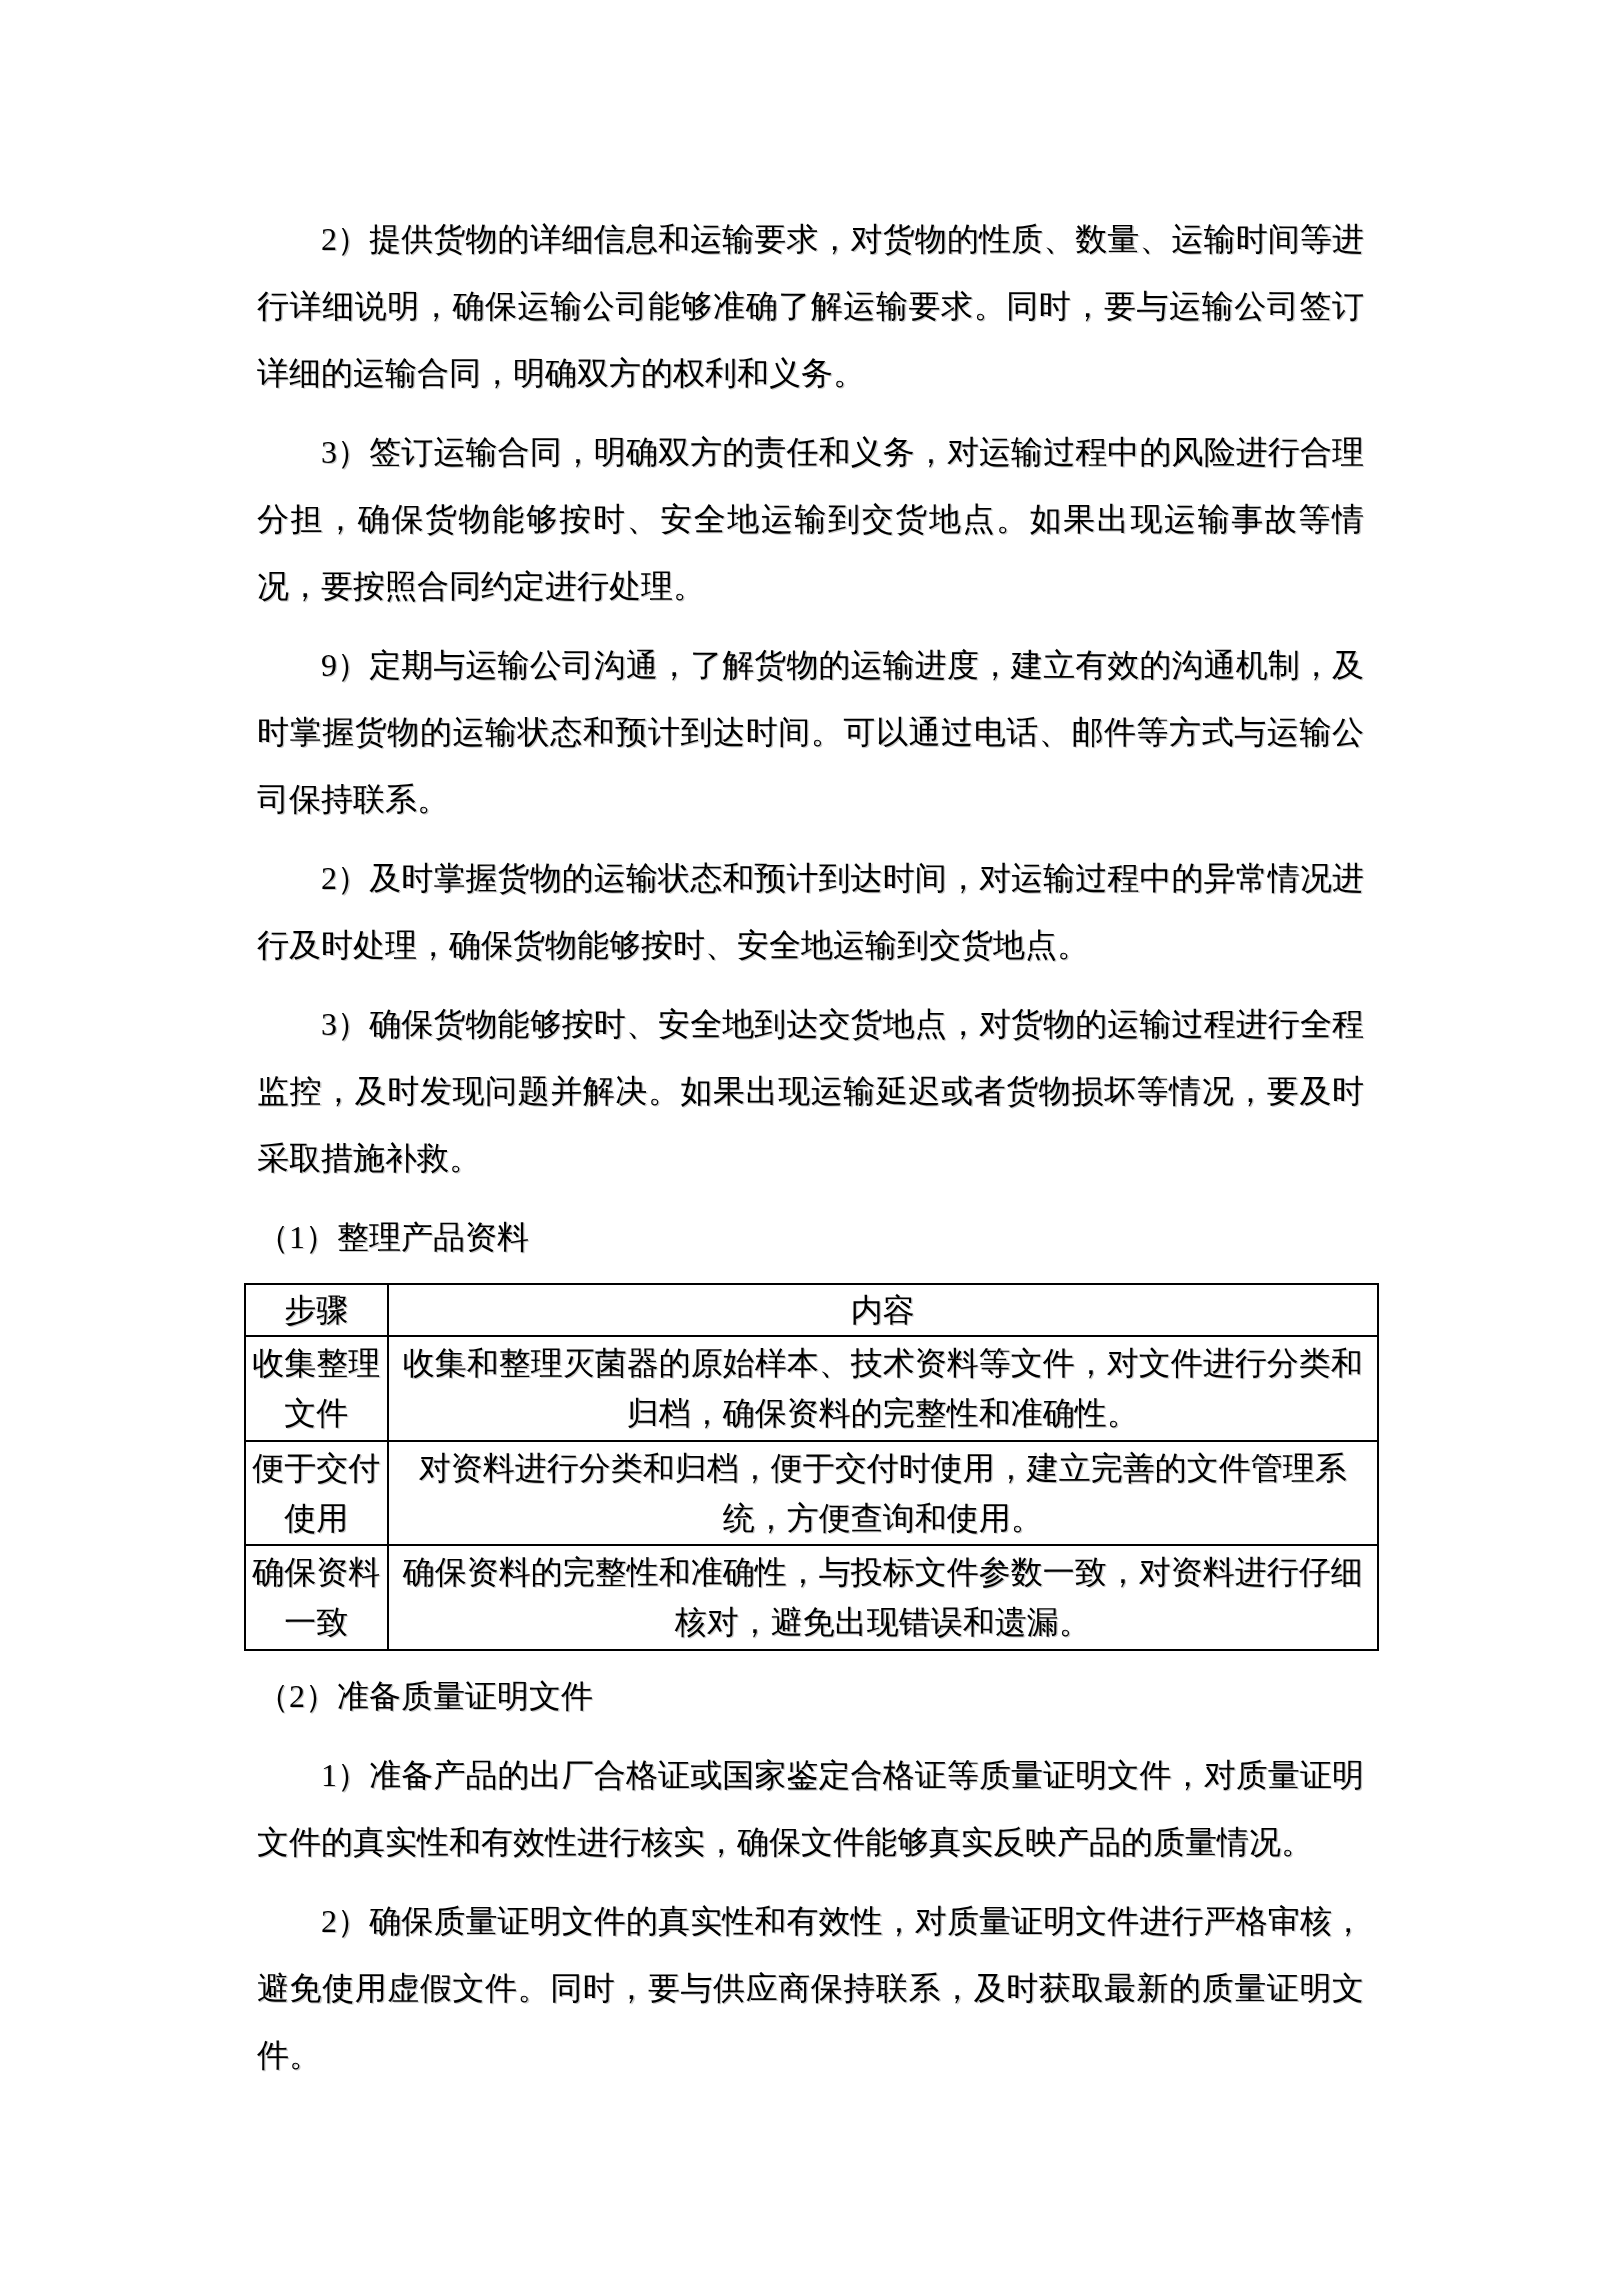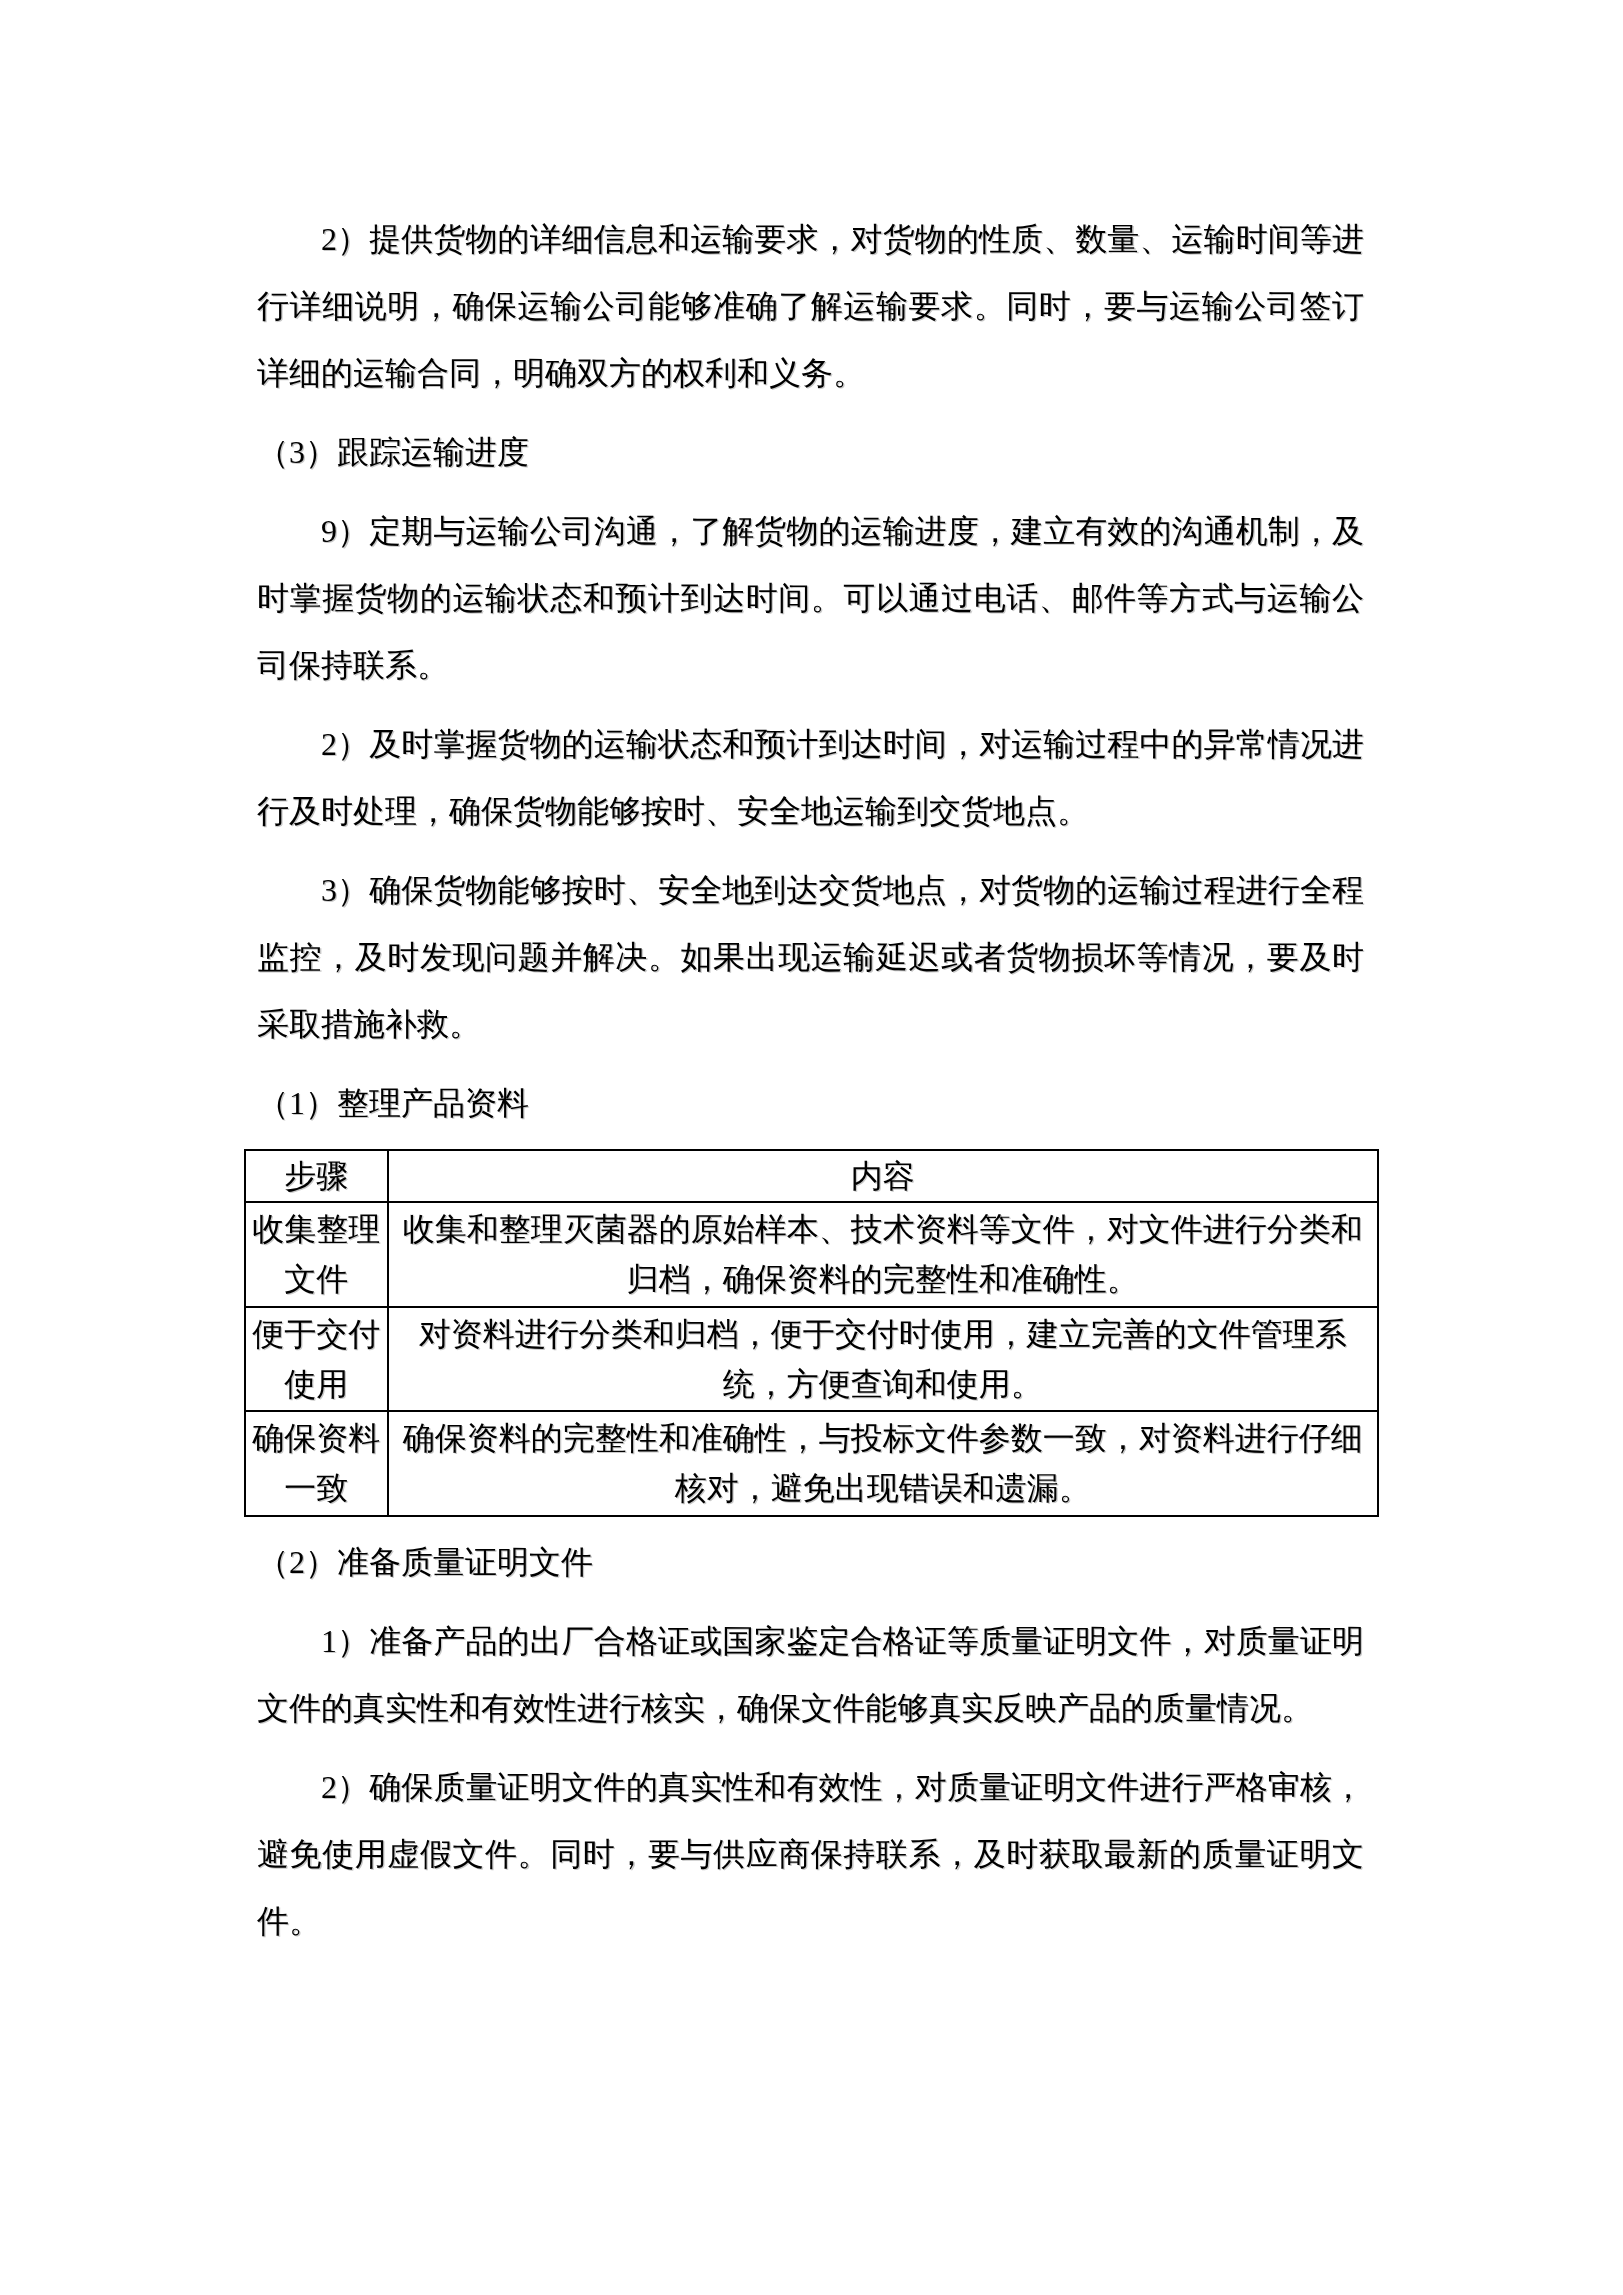--- a/index.html
+++ b/index.html
@@ -71,21 +71,21 @@
     padding: 1.3px 3.9px;
   }
 </style>
 </head>
 <body>
 
 <div class="page" style="background: rgb(255, 255, 255); color: rgb(0, 0, 0);">
   <div class="content">
 
     <p class="para indent">2）提供货物的详细信息和运输要求，对货物的性质、数量、运输时间等进行详细说明，确保运输公司能够准确了解运输要求。同时，要与运输公司签订详细的运输合同，明确双方的权利和义务。</p>
-    <p class="heading">（3）跟踪运输进度</p>
+    <p class="para indent">3）签订运输合同，明确双方的责任和义务，对运输过程中的风险进行合理分担，确保货物能够按时、安全地运输到交货地点。如果出现运输事故等情况，要按照合同约定进行处理。</p>
     <p class="para indent">9）定期与运输公司沟通，了解货物的运输进度，建立有效的沟通机制，及时掌握货物的运输状态和预计到达时间。可以通过电话、邮件等方式与运输公司保持联系。</p>
     <p class="para indent">2）及时掌握货物的运输状态和预计到达时间，对运输过程中的异常情况进行及时处理，确保货物能够按时、安全地运输到交货地点。</p>
     <p class="para indent">3）确保货物能够按时、安全地到达交货地点，对货物的运输过程进行全程监控，及时发现问题并解决。如果出现运输延迟或者货物损坏等情况，要及时采取措施补救。</p>
     <p class="heading">（1）整理产品资料</p>
 
     <table class="doc-table">
       <colgroup>
         <col class="col-step">
         <col class="col-content">
       </colgroup>

